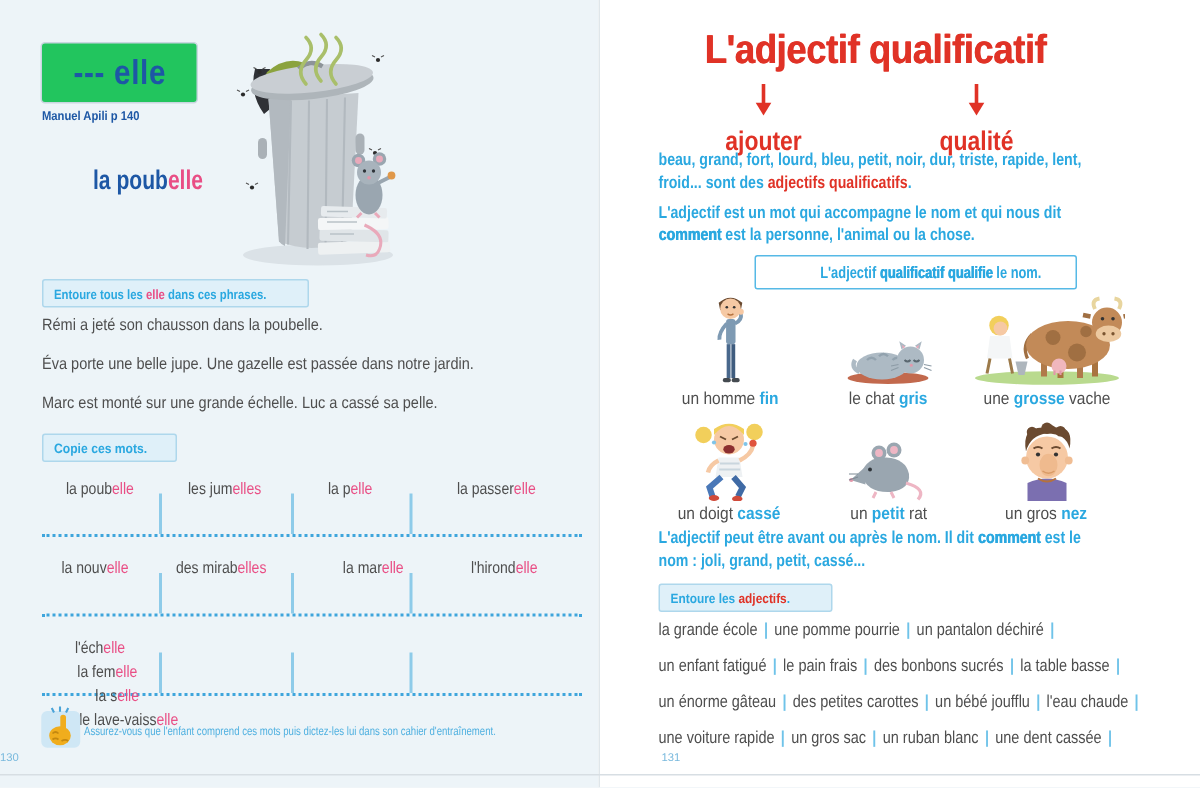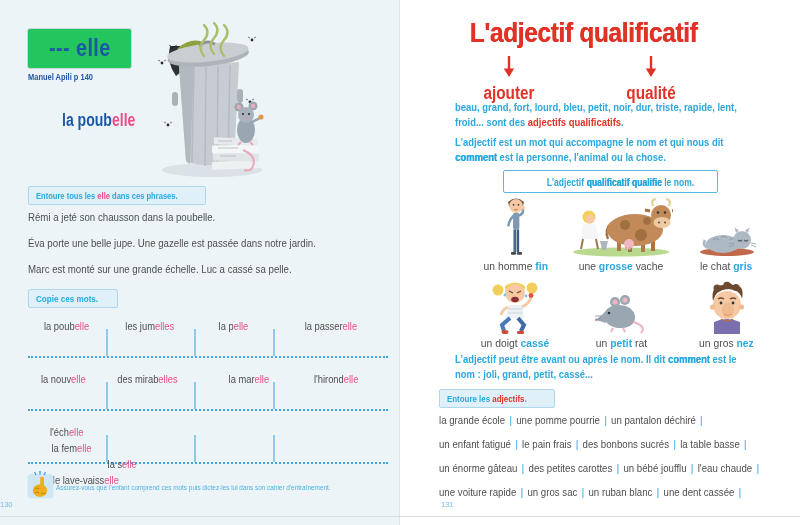--- a/index.html
+++ b/index.html
@@ -41,21 +41,21 @@
   .foot-note{left:56px;top:483px;font-size:8px;color:#4fb0e0;}
   .foot-note span{transform:scaleX(.8);}
   .page-num{top:500px;font-size:7.5px;color:#79b9dd;}
 
   
   .rp-title{left:398px;top:18px;width:370px;text-align:center;font-size:27px;font-weight:bold;color:#e03226;}
   .rp-title span{transform:scaleX(.9);letter-spacing:-.3px;}
   .annot{top:56px;text-align:center;}
   .annot .lbl{font-size:18px;font-weight:bold;color:#e03226;display:block;margin-top:1px;}
   .annot .lbl span{transform:scaleX(.85);}
-  .para{font-size:11.5px;font-weight:bold;color:#2aa8e0;line-height:15px;margin-left:16px;}
+  .para{font-size:11.5px;font-weight:bold;color:#2aa8e0;line-height:15px;}
   .para .ln{white-space:nowrap;transform:scaleX(.82);transform-origin:0 50%;display:block;}
   .rule-box{left:502px;top:170px;width:193px;height:21px;background:#fff;border:1px solid #56b9e6;
     border-radius:2px;display:flex;align-items:center;justify-content:center;padding-left:20px;}
   .rule-box>span{font-size:11px;font-weight:bold;color:#2aa8e0;transform:scaleX(.78);white-space:nowrap;}
   .fig-grid{left:448px;top:194px;width:316px;display:grid;grid-template-columns:105px 106px 105px;grid-auto-rows:auto;row-gap:5px;}
   .fig-cell{display:flex;flex-direction:column;align-items:center;justify-content:flex-end;}
   .r1{height:78px;} .r2{height:72px;}
   .fig-caption{margin-top:3px;font-size:11.5px;color:#4e4e4e;white-space:nowrap;transform:scaleX(.9);}
   .fig-caption .adj{color:#2aa8e0;font-weight:bold;}
   .instr3{left:438px;top:389px;width:116px;height:19px;font-size:9px;padding-left:7px;box-sizing:border-box;}
@@ -187,21 +187,21 @@
       <div class="copy-cell" style="width:108px;"><span><span class="c-gray">des mirab</span><span class="c-pink">elles</span></span></div>
       <div class="copy-cell" style="width:79px;padding-left:17px;"><span><span class="c-gray">la mar</span><span class="c-pink">elle</span></span></div>
       <div class="copy-cell" style="width:115px;"><span><span class="c-gray">l'hirond</span><span class="c-pink">elle</span></span></div>
       <div class="copy-sep" style="left:78px;"></div>
       <div class="copy-sep" style="left:166px;"></div>
       <div class="copy-sep" style="left:245px;"></div>
     </div>
     <div class="abs copy-row" style="top:422px;flex-direction:column;">
       <div class="copy-cell" style="width:78px;"><span><span class="c-gray">l'éch</span><span class="c-pink">elle</span></span></div>
       <div class="copy-cell" style="width:88px;"><span><span class="c-gray">la fem</span><span class="c-pink">elle</span></span></div>
-      <div class="copy-cell" style="width:100px;margin-left:44px;"><span><span class="c-gray">la s</span><span class="c-pink">elle</span></span></div>
+      <div class="copy-cell" style="width:100px;"><span><span class="c-gray">la s</span><span class="c-pink">elle</span></span></div>
       <div class="copy-cell" style="width:115px;"><span><span class="c-gray">le lave-vaiss</span><span class="c-pink">elle</span></span></div>
       <div class="copy-sep" style="left:78px;"></div>
       <div class="copy-sep" style="left:166px;"></div>
       <div class="copy-sep" style="left:245px;"></div>
     </div>
 
     <svg class="abs" style="left:27px;top:470px;" width="27" height="29" viewBox="0 0 27 29">
       <rect x="0.5" y="4" width="26" height="24.5" rx="4" fill="#cfe7f5"></rect>
       <path d="M9,5 l-1.5,-3 M13,4.5 l0,-3.5 M17,5 l1.5,-3" stroke="#4aa3d8" stroke-width="1.4" fill="none"></path>
       <ellipse cx="13" cy="20.5" rx="7.2" ry="6.3" fill="#f0ad1d"></ellipse>
@@ -242,39 +242,55 @@
 
     <div class="abs para" style="left:39px;top:135px;">
       <span class="ln">L'adjectif est un mot qui accompagne le nom et qui nous dit</span>
       <span class="ln"><span class="xb">comment</span><span> est la personne, l'animal ou la chose.</span></span>
     </div>
 
     <div class="abs rule-box" style="left:103px;">
       <span><span>L'adjectif </span><span class="xb">qualificatif qualifie</span><span> le nom.</span></span>
     </div>
 
-    <div class="abs fig-grid" style="left:63px;">
+    <div class="abs fig-grid" style="left:34px;">
 
       <div class="fig-cell r1">
         <svg width="44" height="64" viewBox="0 0 44 64">
           <path d="M14,8 Q22,1 30,8 L29,13 Q22,9 15,13 Z" fill="#6a4a30"></path>
           <circle cx="22" cy="12" r="7" fill="#f6c9a4"></circle>
           <circle cx="19.5" cy="11" r=".9" fill="#333"></circle>
             <circle cx="24.5" cy="11" r=".9" fill="#333"></circle>
           <path d="M20,15.5 q2,1.5 4,0" stroke="#b5713d" stroke-width=".9" fill="none"></path>
           <rect x="19" y="19" width="6.4" height="17" rx="2" fill="#7e9ab3"></rect>
           <path d="M19.5,22 Q14,28 14.5,33" stroke="#7e9ab3" stroke-width="2.6" fill="none"></path>
           <path d="M25,22 Q30,20 29,15" stroke="#7e9ab3" stroke-width="2.6" fill="none"></path>
           <circle cx="29" cy="14" r="2" fill="#f6c9a4"></circle>
           <rect x="19.4" y="36" width="2.6" height="23" fill="#49688c"></rect>
           <rect x="22.6" y="36" width="2.6" height="23" fill="#3f5c7e"></rect>
           <rect x="16.8" y="59" width="5.4" height="2.8" rx="1.3" fill="#444a50"></rect>
           <rect x="22.8" y="59" width="5.4" height="2.8" rx="1.3" fill="#444a50"></rect>
         </svg>
         <div class="fig-caption"><span>un homme </span><span class="adj">fin</span><span></span></div>
+      </div>
+
+      <div class="fig-cell r1">
+        <svg width="60" height="36" viewBox="0 0 60 36">
+          <ellipse cx="30" cy="31" rx="27" ry="4" fill="#c2694d"></ellipse>
+          <path d="M11,27 q-6,-3 -3,-8" stroke="#adbac4" stroke-width="3" fill="none"></path>
+          <ellipse cx="26" cy="23" rx="17" ry="9" fill="#adbac4"></ellipse>
+          <path d="M16,19 q3,-3 6,0 M24,16.5 q3,-3 6,0 M33,19 q3,-3 6,0" stroke="#92a2ae" stroke-width="1.6" fill="none"></path>
+          <circle cx="45" cy="19" r="9" fill="#adbac4"></circle>
+          <path d="M39,12 l-1.5,-5.5 4.5,3 Z M51,12 l1.5,-5.5 -4.5,3 Z" fill="#adbac4"></path>
+          <path d="M40,11.5 l-.7,-2.6 2.1,1.4 Z M50,11.5 l.7,-2.6 -2.1,1.4 Z" fill="#e9a9ba"></path>
+          <path d="M41,19 q2,2 4,0 M47,19 q2,2 4,0" stroke="#5a6770" stroke-width="1.3" fill="none"></path>
+          <circle cx="45.5" cy="22.5" r="1" fill="#e298ab"></circle>
+          <path d="M37,22 l-5,1 M37,24 l-5,2 M54,22 l5,1 M54,24 l5,2" stroke="#8d9ba6" stroke-width=".8"></path>
+        </svg>
+        <div class="fig-caption"><span>le chat </span><span class="adj">gris</span><span></span></div>
       </div>
 
       <div class="fig-cell r1">
         <svg width="104" height="60" viewBox="0 0 104 60">
           <ellipse cx="52" cy="55" rx="48" ry="4.5" fill="#b9da8e"></ellipse>
           <circle cx="20" cy="20" r="6.5" fill="#f2cf5b"></circle>
           <circle cx="21" cy="22" r="4.6" fill="#f6c9a4"></circle>
           <path d="M14,27 L27,27 L29,42 L12,42 Z" fill="#f4f6f7"></path>
           <path d="M14,42 l-2,10 M27,42 l2,10" stroke="#9c7a4a" stroke-width="2"></path>
           <path d="M31,44 L39,44 L37,53 L33,53 Z" fill="#aeb6bd"></path>
@@ -294,36 +310,20 @@
           <path d="M81,14 l-5,-1 M103,14 l5,-1" stroke="#a06f42" stroke-width="3"></path>
           <ellipse cx="93" cy="25.5" rx="8.5" ry="5.5" fill="#ecc9a0"></ellipse>
           <circle cx="90" cy="25.5" r="1.1" fill="#7a5530"></circle>
             <circle cx="96" cy="25.5" r="1.1" fill="#7a5530"></circle>
           <circle cx="89" cy="15.5" r="1.2" fill="#333"></circle>
             <circle cx="96" cy="15.5" r="1.2" fill="#333"></circle>
         </svg>
         <div class="fig-caption"><span>une </span><span class="adj">grosse</span><span> vache</span></div>
       </div>
 
-      <div class="fig-cell r1">
-        <svg width="60" height="36" viewBox="0 0 60 36">
-          <ellipse cx="30" cy="31" rx="27" ry="4" fill="#c2694d"></ellipse>
-          <path d="M11,27 q-6,-3 -3,-8" stroke="#adbac4" stroke-width="3" fill="none"></path>
-          <ellipse cx="26" cy="23" rx="17" ry="9" fill="#adbac4"></ellipse>
-          <path d="M16,19 q3,-3 6,0 M24,16.5 q3,-3 6,0 M33,19 q3,-3 6,0" stroke="#92a2ae" stroke-width="1.6" fill="none"></path>
-          <circle cx="45" cy="19" r="9" fill="#adbac4"></circle>
-          <path d="M39,12 l-1.5,-5.5 4.5,3 Z M51,12 l1.5,-5.5 -4.5,3 Z" fill="#adbac4"></path>
-          <path d="M40,11.5 l-.7,-2.6 2.1,1.4 Z M50,11.5 l.7,-2.6 -2.1,1.4 Z" fill="#e9a9ba"></path>
-          <path d="M41,19 q2,2 4,0 M47,19 q2,2 4,0" stroke="#5a6770" stroke-width="1.3" fill="none"></path>
-          <circle cx="45.5" cy="22.5" r="1" fill="#e298ab"></circle>
-          <path d="M37,22 l-5,1 M37,24 l-5,2 M54,22 l5,1 M54,24 l5,2" stroke="#8d9ba6" stroke-width=".8"></path>
-        </svg>
-        <div class="fig-caption"><span>le chat </span><span class="adj">gris</span><span></span></div>
-      </div>
-
       <div class="fig-cell r2">
         <svg width="58" height="54" viewBox="0 0 58 54">
           <circle cx="11" cy="10" r="5.5" fill="#f2cf5b"></circle>
             <circle cx="45" cy="8" r="5.5" fill="#f2cf5b"></circle>
           <circle cx="28" cy="13" r="10" fill="#f6c9a4"></circle>
           <path d="M18,10 Q28,-2 38,10 L38,6 Q28,-1 18,6 Z" fill="#f2cf5b"></path>
           <path d="M22,11 l4,2 M34,11 l-4,2" stroke="#6b4a30" stroke-width="1.3"></path>
           <circle cx="18" cy="15" r="1.4" fill="#7fc4e8"></circle>
             <circle cx="39" cy="16" r="1.4" fill="#7fc4e8"></circle>
           <ellipse cx="28" cy="19.5" rx="3.8" ry="2.8" fill="#8c2f2f"></ellipse>

